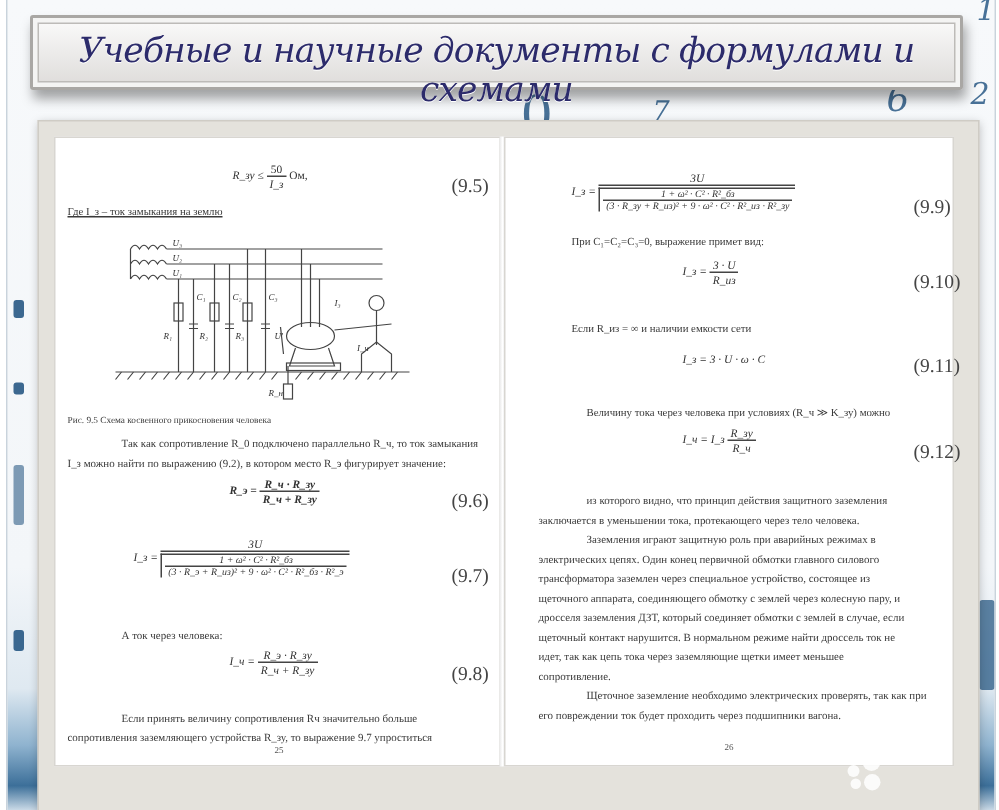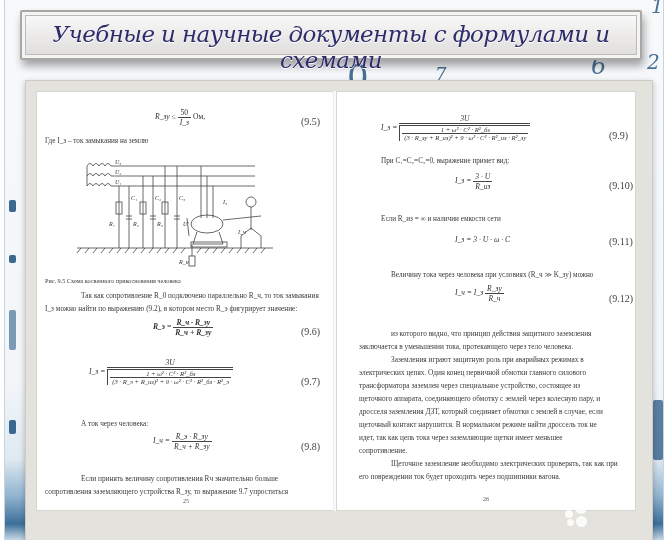--- a/index.html
+++ b/index.html
@@ -40,21 +40,21 @@
     position: absolute; top: 10px; height: 420px; background: #fff;
     border: 1px solid #d8d6d1;
   }
   .page.left { left: 10px; width: 298px; }
   .page.right { left: 310px; width: 300px; }
   .gutter { position: absolute; left: 307px; top: 10px; width: 4px; height: 420px;
     background: linear-gradient(90deg,#e8e8e8,#fff,#e3e3e3); }
 
   .t { position: absolute; font-size: 7.2px; color: #3a3a3a; line-height: 1; white-space: nowrap; }
   .body-line { position: absolute; font-size: 7.3px; color: #3a3a3a; white-space: nowrap; text-align: justify; }
-  .eqnum { position: absolute; font-size: 10px; color: #444; padding-left: 16px; }
+  .eqnum { position: absolute; font-size: 13px; color: #444; padding-left: 16px; }
   .formula { position: absolute; font-style: italic; font-size: 7.6px; color: #333; white-space: nowrap; }
   .frac { display: inline-block; vertical-align: middle; text-align: center; }
   .frac .num { display: block; border-bottom: 0.8px solid #444; padding: 0 2px; }
   .frac .den { display: block; padding: 0 2px; }
   .pagenum { position: absolute; font-size: 6px; color: #555; }
 
   .avito {
     position: absolute; left: 560px; top: 498px; height: 34px; display: flex; align-items: center; gap: 4px;
   }
   .avito-dots { position: relative; width: 26px; height: 26px; }
@@ -87,21 +87,21 @@
 
     <div class="page left">
 
       <div class="formula" style="left:118px;top:16px;">
         <span>R_зу ≤</span>
         <span class="frac"><span class="num" style="font-style:normal;">50</span><span class="den">I_з</span></span>
         <span style="font-style:normal;">Ом,</span>
       </div>
       <div class="eqnum" style="left:248px;top:24px;">(9.5)</div>
 
-      <div class="t" style="left:8px;top:46px;">Где I_з – ток замыкания на землю</div>
+      <div class="t" style="left:8px;top:46px;text-decoration:underline;">Где I_з – ток замыкания на землю</div>
 
       <svg style="position:absolute;left:38px;top:60px;" width="200" height="118" viewBox="0 0 200 118">
         <g stroke="#444" stroke-width="0.8" fill="none">
 
           <path d="M12 14 q3 -5 6 0 q3 -5 6 0 q3 -5 6 0 q3 -5 6 0"></path>
           <path d="M12 24 q3 -5 6 0 q3 -5 6 0 q3 -5 6 0 q3 -5 6 0"></path>
           <path d="M12 34 q3 -5 6 0 q3 -5 6 0 q3 -5 6 0 q3 -5 6 0"></path>
           <line x1="12" y1="14" x2="12" y2="34"></line>
 
           <line x1="36" y1="14" x2="180" y2="14"></line>

